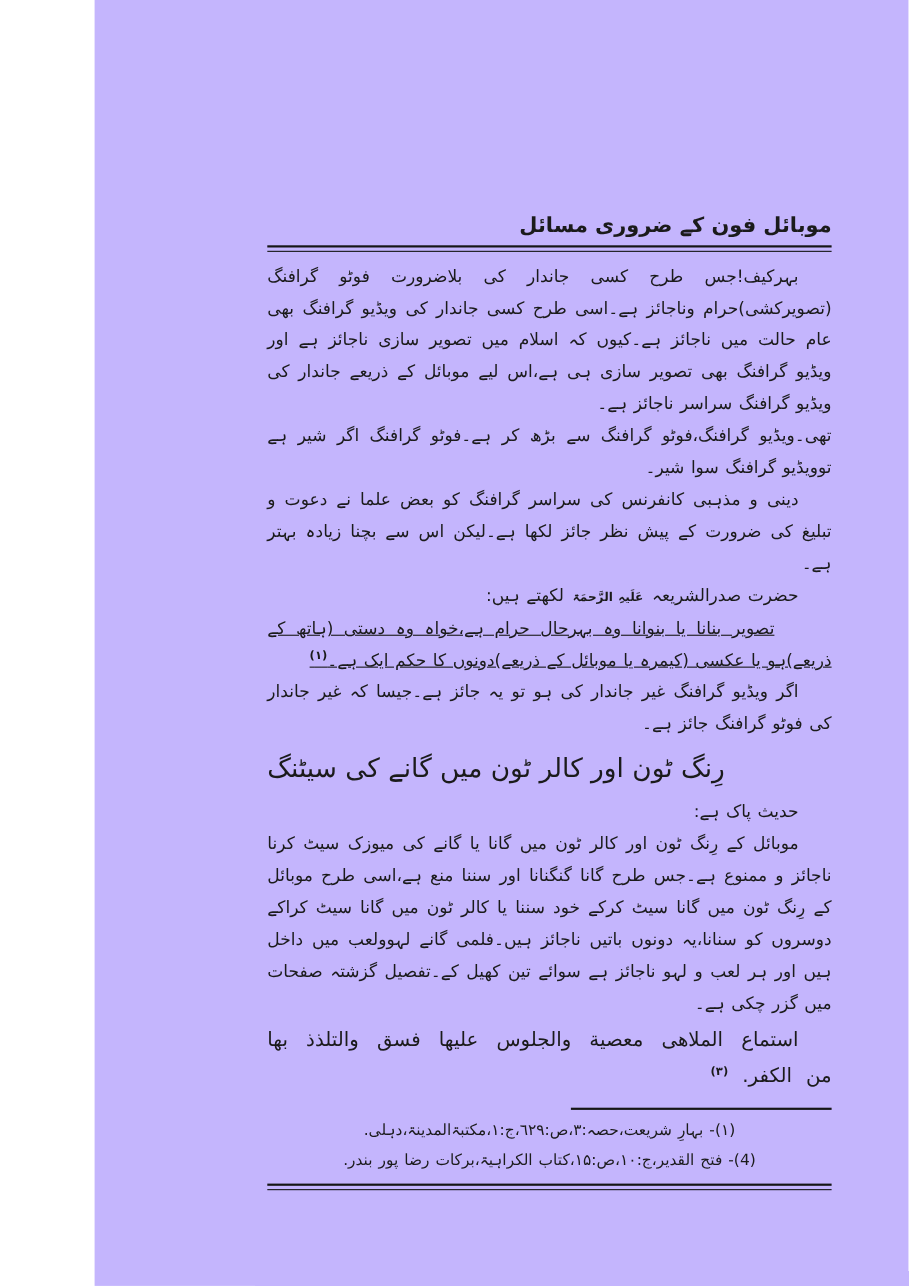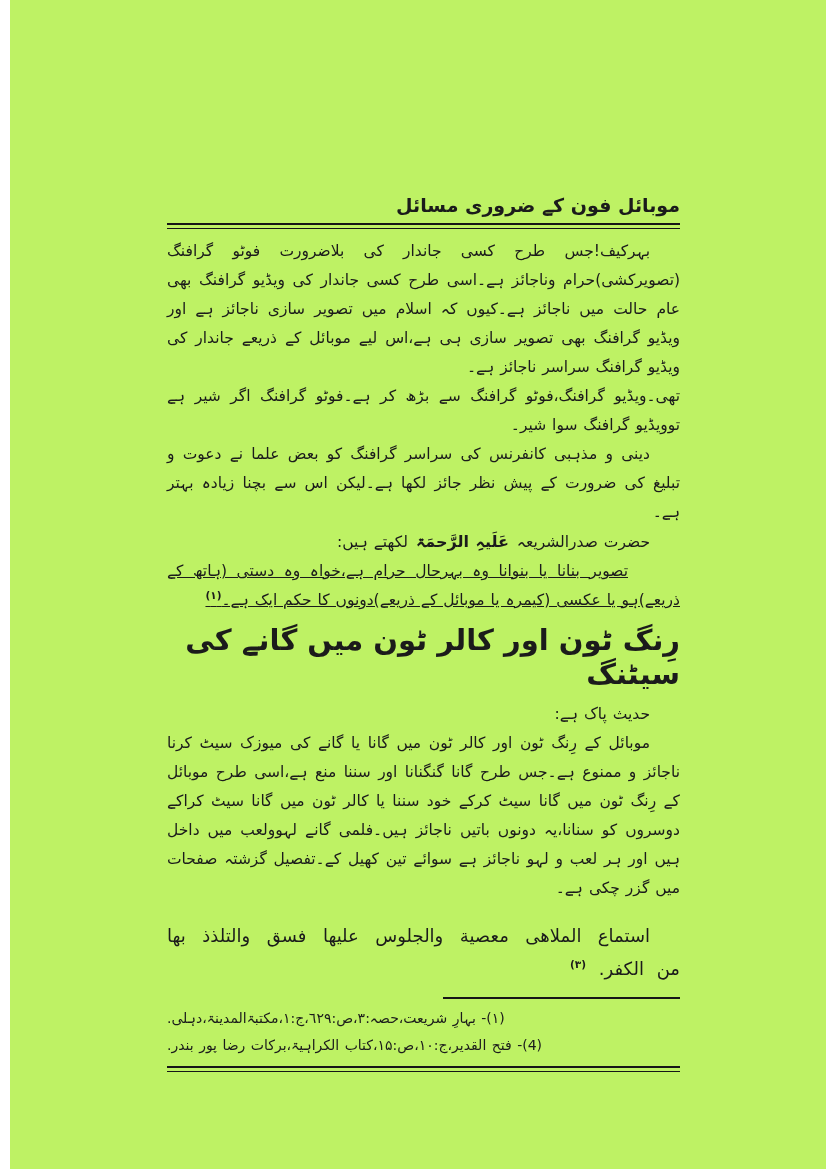--- a/index.html
+++ b/index.html
@@ -3,22 +3,22 @@
 <meta charset="utf-8">
 <style>
   * { margin: 0; padding: 0; box-sizing: border-box; }
   html, body {
     width: 826px; height: 1169px;
     background: #ffffff;
     font-family: "DejaVu Sans", sans-serif;
   }
   .page {
     position: relative;
-    width: 816px; height: 1169px;
-    background: #bef264;
+    width: 740px; height: 1169px;
+    background: #c4b5fd;
     color: #1b1b1b;
     overflow: hidden;
   }
   .content {
     position: absolute;
     top: 190px; left: 157px;
     width: 513px;
     direction: rtl;
   }
   
@@ -46,50 +46,50 @@
   }
   .para.indent { text-indent: 30px; }
   .para.quote  { text-indent: 52px; text-decoration: underline; }
   .fn-marker {
     font-size: 10.5px;
     vertical-align: super;
     line-height: 0;
     font-weight: bold;
   }
   .honorific {
-    font-size: 16px;
+    font-size: 11px;
     font-weight: bold;
     padding: 0 2px;
   }
   .section-heading {
-    text-align: right;
-    font-size: 29px;
-    font-weight: bold;
+    text-align: left;
+    font-size: 24px;
+    font-weight: normal;
     line-height: 34px;
     margin: 8px 0 9px 0;
     letter-spacing: 0.5px;
   }
   .arabic-quote {
     font-size: 18px;
     line-height: 33px;
     text-align: justify;
     word-spacing: 7px;
     text-indent: 30px;
-    margin-top: 16px;
+    margin-top: 2px;
   }
   
   .fn-divider {
     width: 237px;
     border-top: 2px solid #161616;
     margin: 12px 0 6px auto; 
   }
   .footnote {
     font-size: 14px;
     line-height: 26.5px;
-    text-align: left;
+    text-align: center;
     word-spacing: 1px;
   }
   
   .rule-double-bottom {
     height: 6px;
     border-top: 2.5px solid #161616;
     border-bottom: 1.2px solid #161616;
     margin: 8px 0 6px 0;
   }
 </style>
@@ -112,20 +112,21 @@
       <span>حضرت صدرالشریعہ</span>
       <span class="honorific">عَلَیہِ الرَّحمَۃ</span>
       <span>لکھتے ہیں:</span>
     </p>
 
     <p class="para quote">
       <span>تصویر بنانا یا بنوانا وہ بہرحال حرام ہے،خواہ وہ دستی (ہاتھ کے ذریعے)ہو یا عکسی (کیمرہ یا موبائل کے ذریعے)دونوں کا حکم ایک ہے۔</span><sup class="fn-marker">(۱)</sup>
     </p>
 
 
+    <p class="para indent">اگر ویڈیو گرافنگ غیر جاندار کی ہو تو یہ جائز ہے۔جیسا کہ غیر جاندار کی فوٹو گرافنگ جائز ہے۔</p>
 
     <h2 class="section-heading">رِنگ ٹون اور کالر ٹون میں گانے کی سیٹنگ</h2>
 
     <p class="para indent">حدیث پاک ہے:</p>
 
     <p class="para indent">موبائل کے رِنگ ٹون اور کالر ٹون میں گانا یا گانے کی میوزک سیٹ کرنا ناجائز و ممنوع ہے۔جس طرح گانا گنگنانا اور سننا منع ہے،اسی طرح موبائل کے رِنگ ٹون میں گانا سیٹ کرکے خود سننا یا کالر ٹون میں گانا سیٹ کراکے دوسروں کو سنانا،یہ دونوں باتیں ناجائز ہیں۔فلمی گانے لہوولعب میں داخل ہیں اور ہر لعب و لہو ناجائز ہے سوائے تین کھیل کے۔تفصیل گزشتہ صفحات میں گزر چکی ہے۔</p>
 
     <p class="arabic-quote">
       <span>استماع الملاهى معصية والجلوس عليها فسق والتلذذ بها من الكفر.</span> <sup class="fn-marker">(۳)</sup>
     </p>

